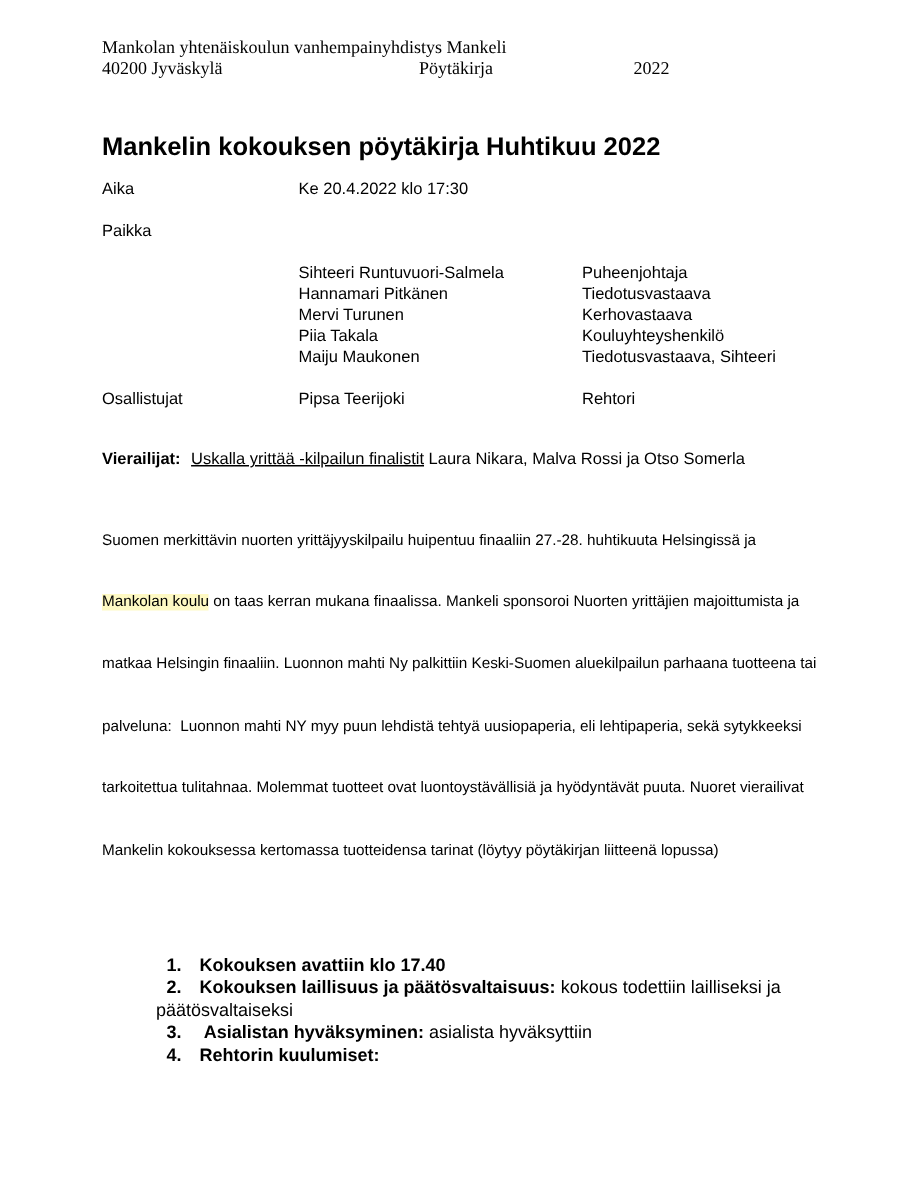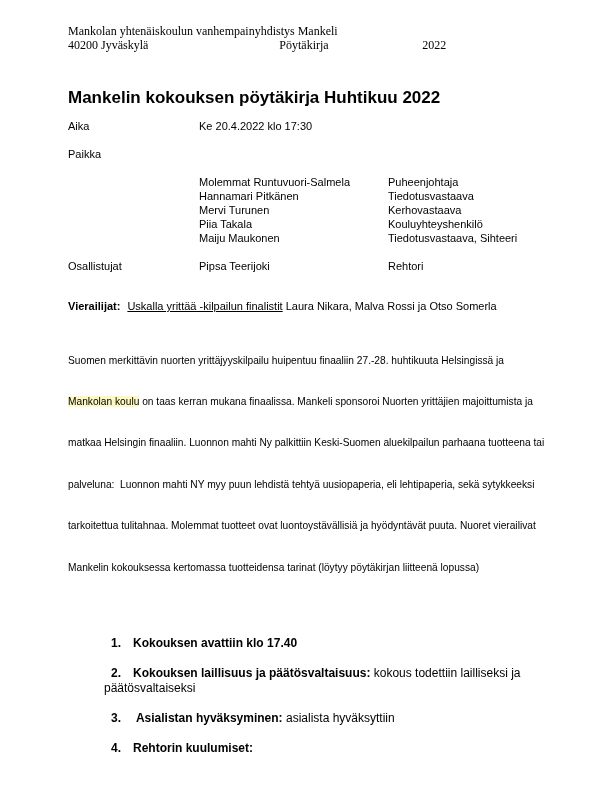--- a/index.html
+++ b/index.html
@@ -70,21 +70,21 @@
 
   
   .agenda { margin-top: 34px; }
   .agenda-item {
     margin-left: 36px;      
     max-width: 460px;
     text-indent: 7px;       
     font-size: 12px;
     line-height: 15px;
   }
-  .agenda-item + .agenda-item { margin-top: 15px; }
+  .agenda-item + .agenda-item { }
   .agenda-num {
     display: inline-block;
     width: 22px;
     text-indent: 0;
     font-weight: bold;
   }
   .agenda-bold { font-weight: bold; white-space: pre-wrap; }
   .agenda-rest { white-space: pre-wrap; }
 </style>
 </head>
@@ -109,21 +109,21 @@
   </div>
 
   <div class="row">
     <div class="label">Paikka</div>
   </div>
 
   <div class="row">
     <div class="label">Osallistujat</div>
     <div class="value">
       <div class="p-row">
-        <span class="p-name">Molemmat Runtuvuori-Salmela</span>
+        <span class="p-name">Sihteeri Runtuvuori-Salmela</span>
         <span class="p-role">Puheenjohtaja</span>
       </div>
       <div class="p-row">
         <span class="p-name">Hannamari Pitkänen</span>
         <span class="p-role">Tiedotusvastaava</span>
       </div>
       <div class="p-row">
         <span class="p-name">Mervi Turunen</span>
         <span class="p-role">Kerhovastaava</span>
       </div>

